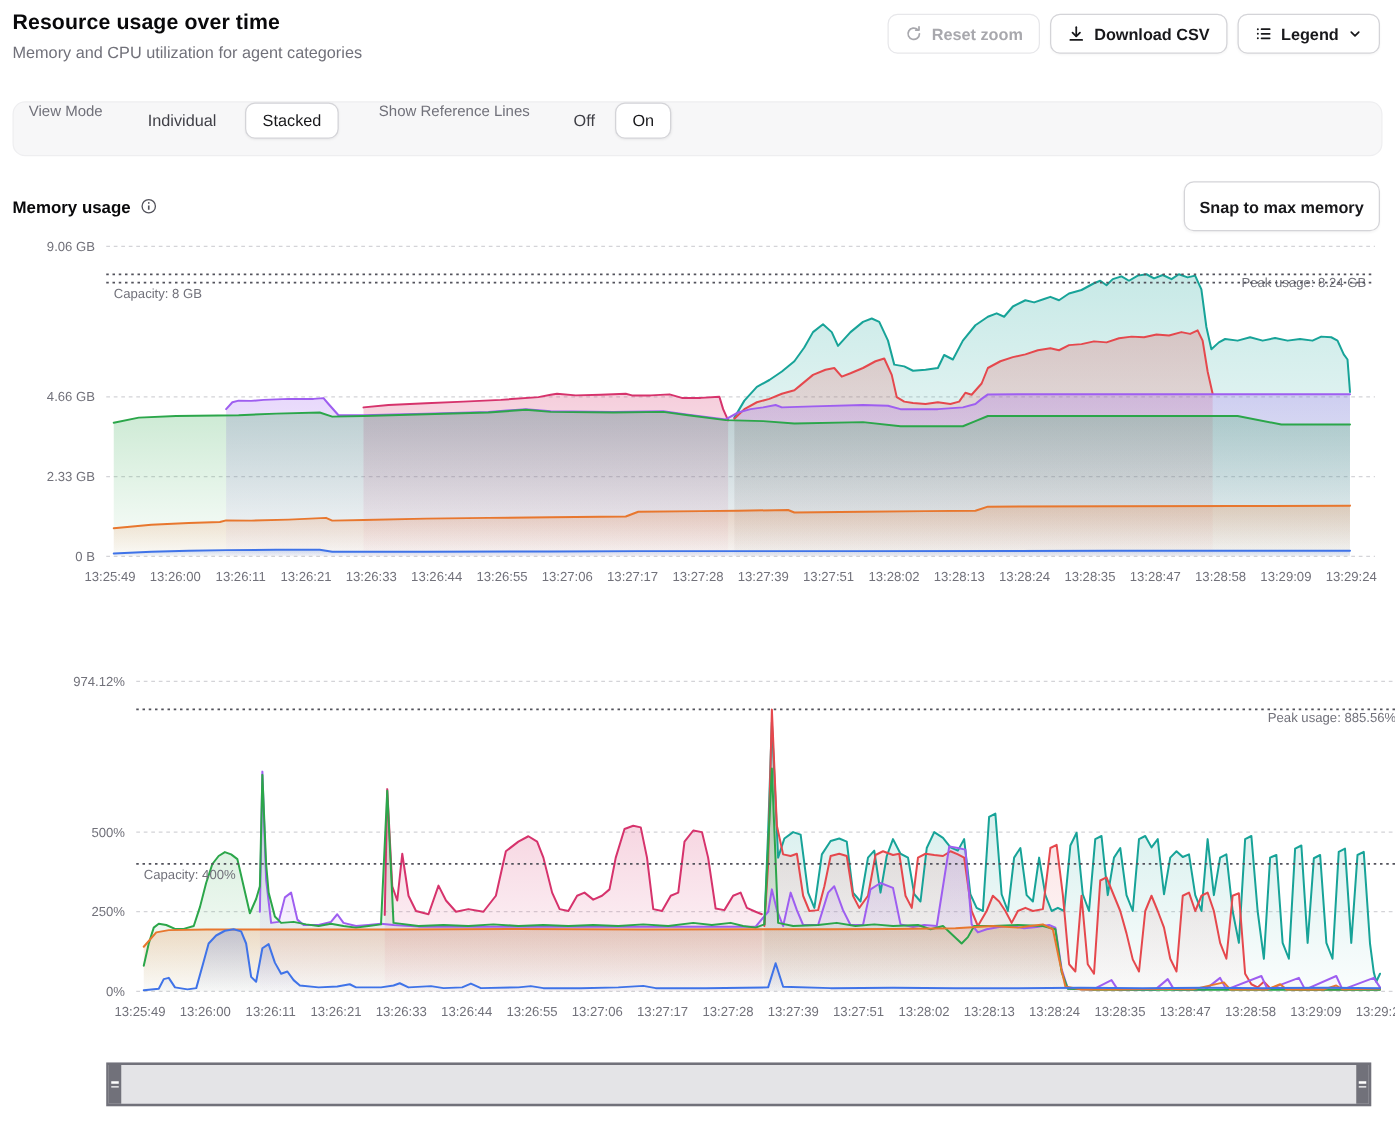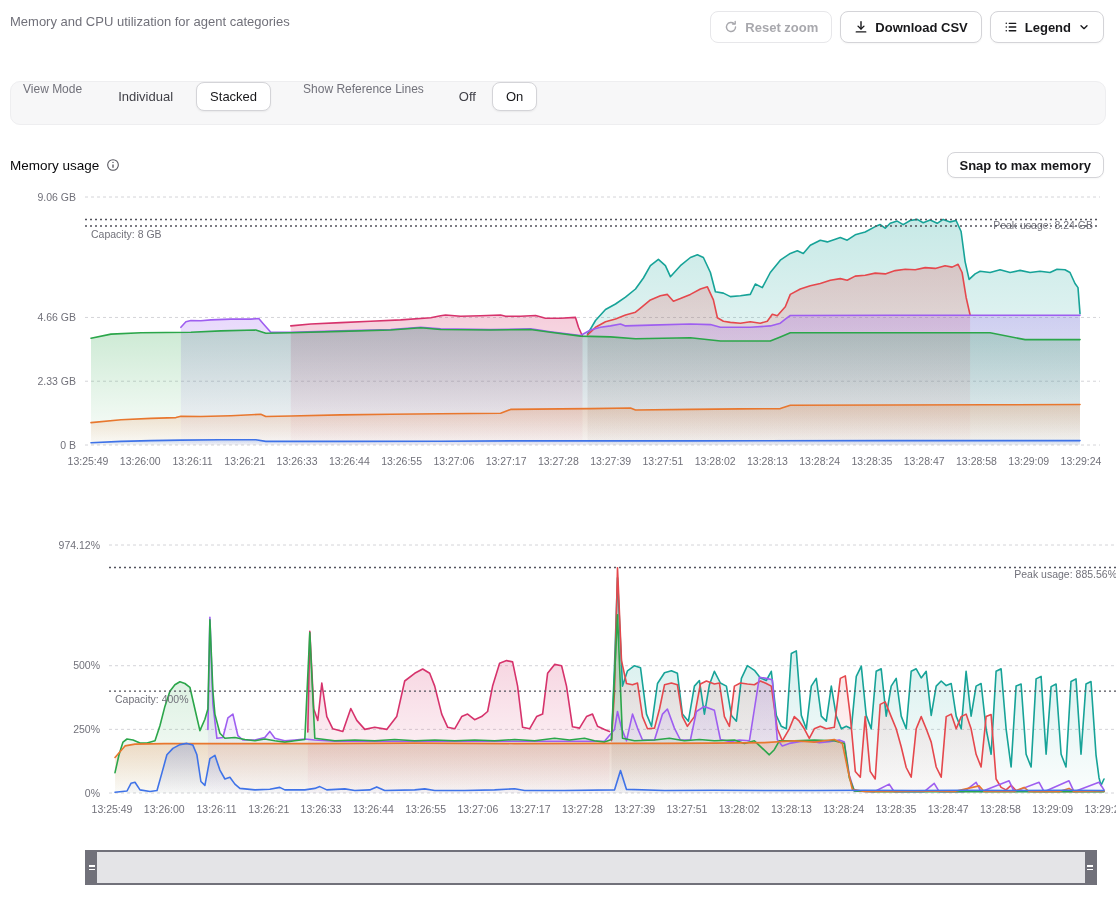--- a/index.html
+++ b/index.html
@@ -18,42 +18,43 @@
   
   .controls{position:absolute;top:81px;left:10px;right:10px;height:44px;display:flex;align-items:flex-start;
             background:#f7f7f8;border:1px solid #eeeef0;border-radius:10px;box-sizing:border-box;padding:0 12px;}
   .ctl-label{font-size:12px;color:#71717a;}
   .seg{background:transparent;border:1px solid transparent;border-radius:8px;padding:6px 13px;font-family:inherit;
        font-size:13px;color:#3f3f46;cursor:pointer;}
   .seg-active{background:#fff;border-color:#d4d4d8;color:#18181b;box-shadow:0 1px 2px rgba(0,0,0,.06);}
   .gap-a{margin-left:22px;} .gap-b{margin-left:9px;} .gap-c{margin-left:32px;} .gap-d{margin-left:21px;} .gap-e{margin-left:2px;}
   
   .sec-hdr{position:absolute;left:10px;right:12px;height:34px;display:flex;justify-content:space-between;align-items:center;}
-  .sec-title{display:flex;align-items:center;gap:7px;font-size:13.5px;font-weight:normal;color:#09090b;}
-  .snap-btn{background:#fff;border:1px solid #d4d4d8;border-radius:8px;height:26px;padding:0 12px;
+  .sec-title{display:flex;align-items:center;gap:7px;font-size:13.5px;font-weight:bold;color:#09090b;}
+  .snap-btn{background:#fff;border:1px solid #d4d4d8;border-radius:8px;height:40px;padding:0 12px;
             font-family:inherit;font-size:13px;font-weight:600;color:#18181b;cursor:pointer;box-shadow:0 1px 2px rgba(0,0,0,.04);}
   #mem-hdr{top:148px;} #cpu-hdr{top:495px;}
   .chart{position:absolute;left:0;width:1116px;height:290px;}
   #chart-memory{top:185px;} #chart-cpu{top:533px;margin-left:24px;}
   
   .brush{position:absolute;top:850px;left:85px;width:1012px;height:35px;background:#e4e4e7;
          border:2px solid #71717a;box-sizing:border-box;}
   .brush-handle{position:absolute;top:0;bottom:0;width:10px;background:#71717a;display:flex;flex-direction:column;
                 justify-content:center;align-items:center;gap:2px;cursor:ew-resize;}
   .brush-handle.left{left:0;} .brush-handle.right{right:0;}
   .brush-handle i{display:block;width:6px;height:1.5px;background:#fff;}
   .ic{display:inline-flex;}
 </style>
 </head>
 <body>
 
 <div class="page">
 
   <div class="hdr">
     <div>
+      <h1>Resource usage over time</h1>
       <p>Memory and CPU utilization for agent categories</p>
     </div>
     <div class="hdr-btns">
       <button class="btn btn-disabled">
         <span class="ic">
           <svg width="14" height="14" viewBox="0 0 16 16" fill="none" stroke="#a8a8ad" stroke-width="1.6" stroke-linecap="round" stroke-linejoin="round">
               <path d="M13.2 8a5.2 5.2 0 1 1-1.6-3.75"></path>
               <path d="M12.8 1.6v3h-3"></path>
             </svg>
         </span>

